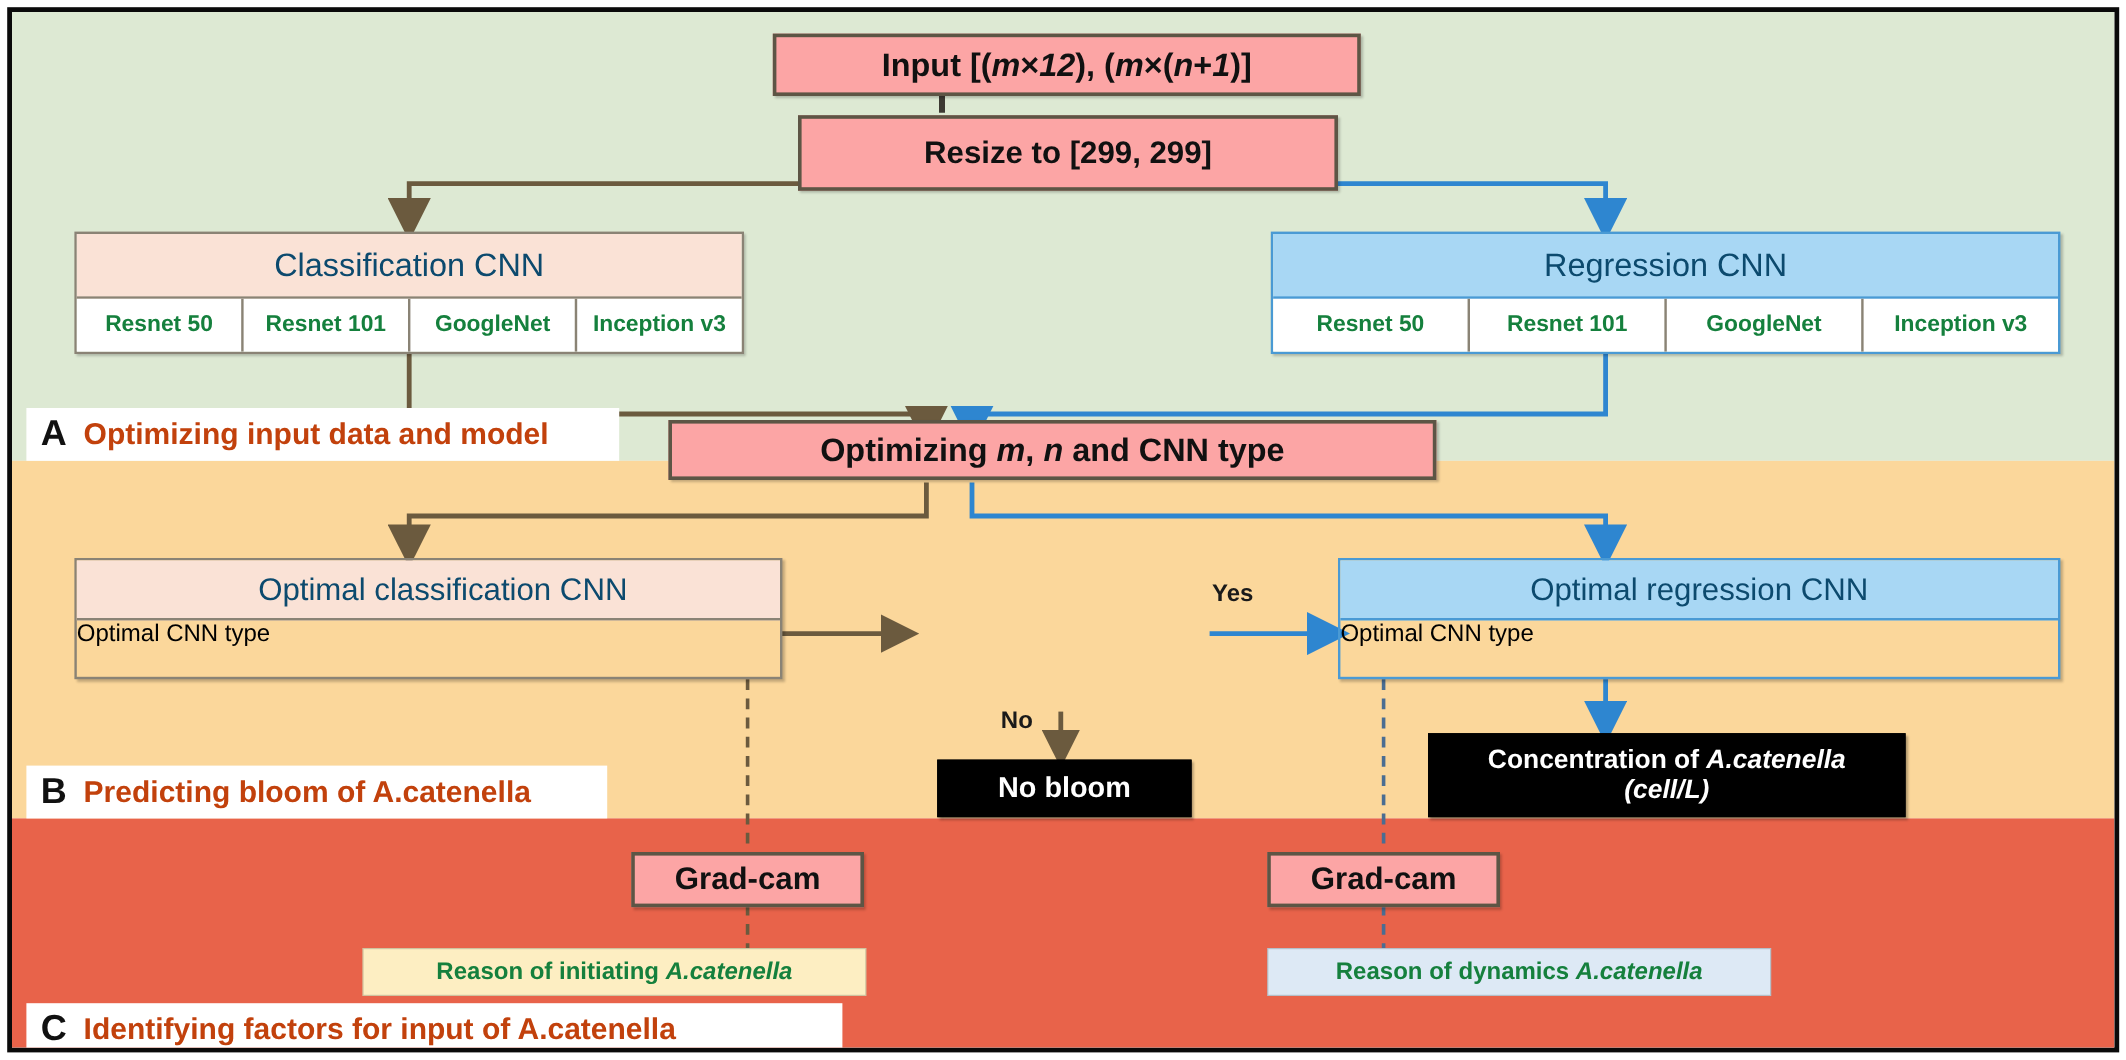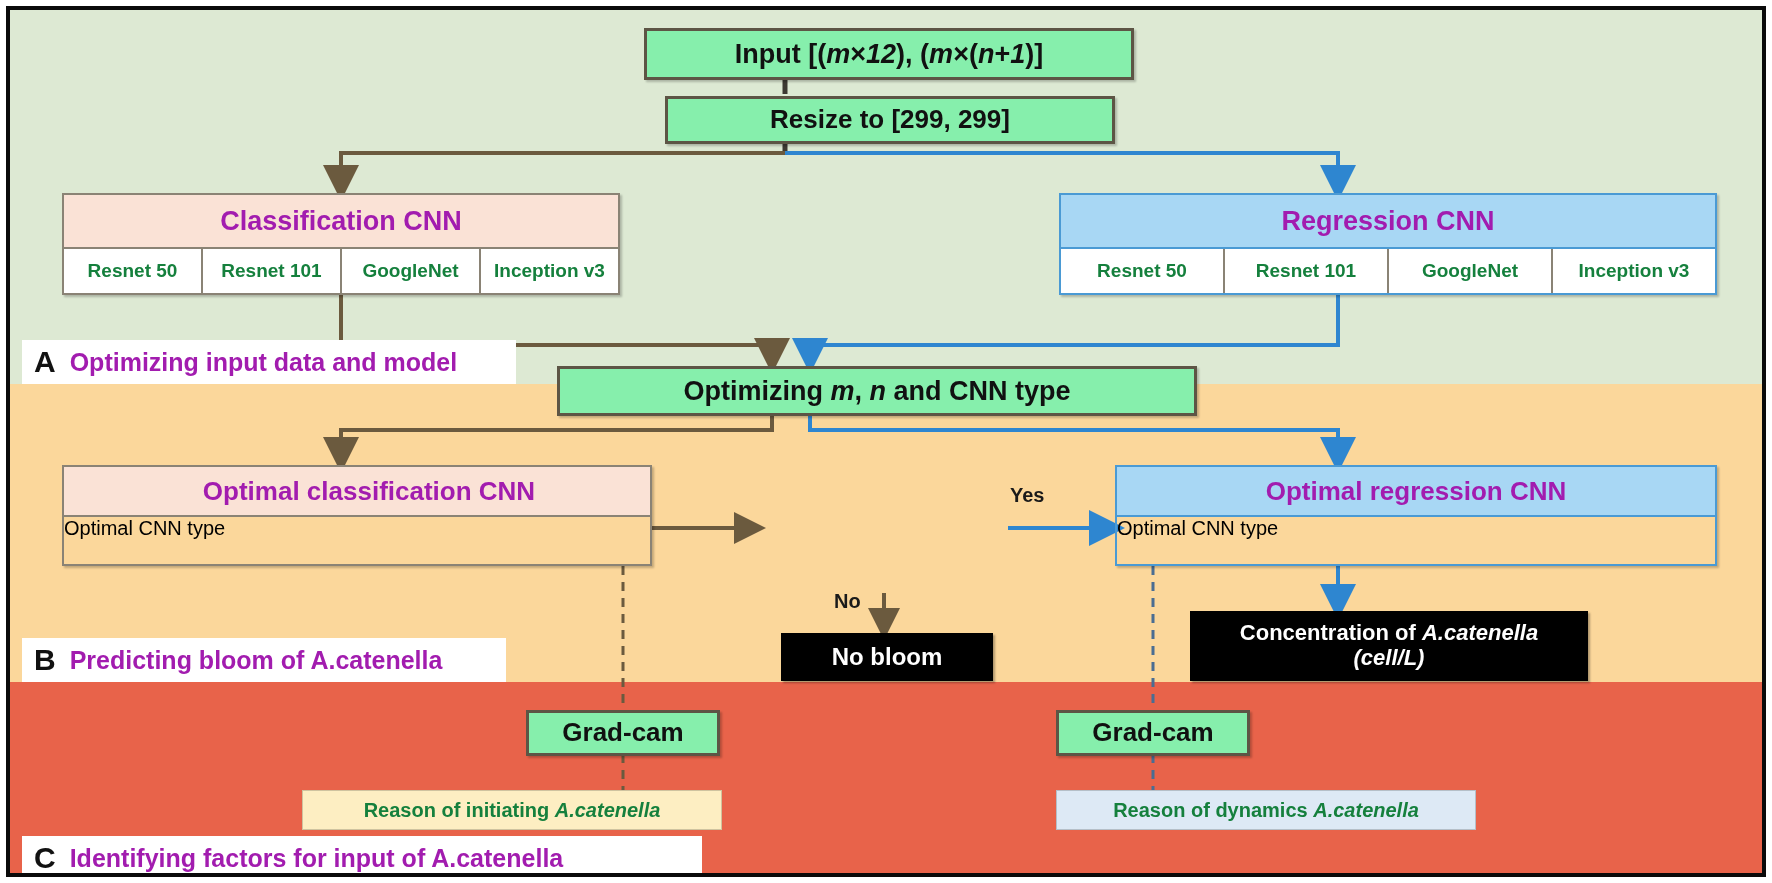--- a/index.html
+++ b/index.html
@@ -36,35 +36,35 @@
     align-items: center;
     justify-content: center;
     text-align: center;
     font-weight: bold;
     color: #111;
     line-height: 1.12;
   }
 
   
   .cream {
-    background: #86efac;
+    background: #fca5a5;
     border: 3px solid #5d5545;
     box-shadow: 2px 2px 2px rgba(0,0,0,.22);
   }
   
   .card {
     position: absolute;
     display: flex;
     flex-direction: column;
     box-shadow: 2px 2px 2px rgba(0,0,0,.22);
   }
   .card .hdr {
     flex: 0 0 auto;
     display: flex; align-items: center; justify-content: center;
-    font-weight: bold; color: #a21caf; text-align: center;
+    font-weight: normal; color: #0c4a6e; text-align: center;
   }
   .card .cells { flex: 1 1 auto; display: flex; }
   .card .cells .cell {
     flex: 1 1 0;
     display: flex; align-items: center; justify-content: center;
     background: #ffffff;
     color: #15803d; font-weight: bold; text-align: center;
   }
   .card .cells .cell + .cell { border-left: 2px solid #8a8375; }
 
@@ -111,21 +111,21 @@
 
   
   .caption {
     position: absolute;
     background: #ffffff;
     display: flex; align-items: center;
     padding-left: 12px;
     white-space: nowrap;
   }
   .caption .letter { font-weight: bold; font-size: 30px; color: #111; margin-right: 14px; }
-  .caption .ctext  { font-weight: bold; font-size: 25px; color: #a21caf; }
+  .caption .ctext  { font-weight: bold; font-size: 25px; color: #c2410c; }
 
   
   .reason {
     position: absolute;
     display: flex; align-items: center; justify-content: center;
     font-weight: bold; font-size: 20px; color: #15803d;
     border: 1px solid rgba(0,0,0,.18);
   }
   .reason.warm { background: #fdeec2; }
   .reason.cool { background: #dde9f5; }
@@ -187,21 +187,21 @@
         <path d="M613,744 L613,780" stroke="#6b5a3e"></path>
         <path d="M1143,556 L1143,700" stroke="#4a6d92"></path>
         <path d="M1143,744 L1143,780" stroke="#4a6d92"></path>
       </g>
     </svg>
 
     <div class="node cream" id="n-input" style="left:634px; top:18px; width:490px; height:52px; font-size:27px;">
       <span>Input [(<i>m</i>×<i>12</i>), (<i>m</i>×(<i>n</i>+<i>1</i>)]</span>
     </div>
 
-    <div class="node cream" id="n-resize" style="left:655px; top:86px; width:450px; height:48px; font-size:26px;">
+    <div class="node cream" id="n-resize" style="left:655px; top:86px; width:450px; height:63px; font-size:26px;">
       <span>Resize to [299, 299]</span>
     </div>
 
     <div class="card cls" id="n-cls-cnn" style="left:52px; top:183px; width:558px; height:102px;">
       <div class="hdr" style="height:54px; font-size:27px;">Classification CNN</div>
       <div class="cells">
         <div class="cell" style="font-size:19px;">Resnet 50</div>
         <div class="cell" style="font-size:19px;">Resnet 101</div>
         <div class="cell" style="font-size:19px;">GoogleNet</div>
         <div class="cell" style="font-size:19px;">Inception v3</div>
@@ -211,21 +211,21 @@
     <div class="card reg" id="n-reg-cnn" style="left:1049px; top:183px; width:658px; height:102px;">
       <div class="hdr" style="height:54px; font-size:27px;">Regression CNN</div>
       <div class="cells">
         <div class="cell" style="font-size:19px;">Resnet 50</div>
         <div class="cell" style="font-size:19px;">Resnet 101</div>
         <div class="cell" style="font-size:19px;">GoogleNet</div>
         <div class="cell" style="font-size:19px;">Inception v3</div>
       </div>
     </div>
 
-    <div class="node cream" id="n-optimizing" style="left:547px; top:356px; width:640px; height:50px; font-size:27px;">
+    <div class="node cream" id="n-optimizing" style="left:547px; top:340px; width:640px; height:50px; font-size:27px;">
       <span>Optimizing <i>m</i>,&nbsp;<i>n</i> and CNN type</span>
     </div>
 
     <div class="caption" id="cap-a" style="left:12px; top:330px; width:494px; height:44px;">
       <span class="letter">A</span>
       <span class="ctext">Optimizing input data and model</span>
     </div>
 
     <div class="card optcls" id="n-opt-cls" style="left:52px; top:455px; width:590px; height:101px;">
       <div class="hdr" style="height:50px; font-size:26px;">Optimal classification CNN</div>

